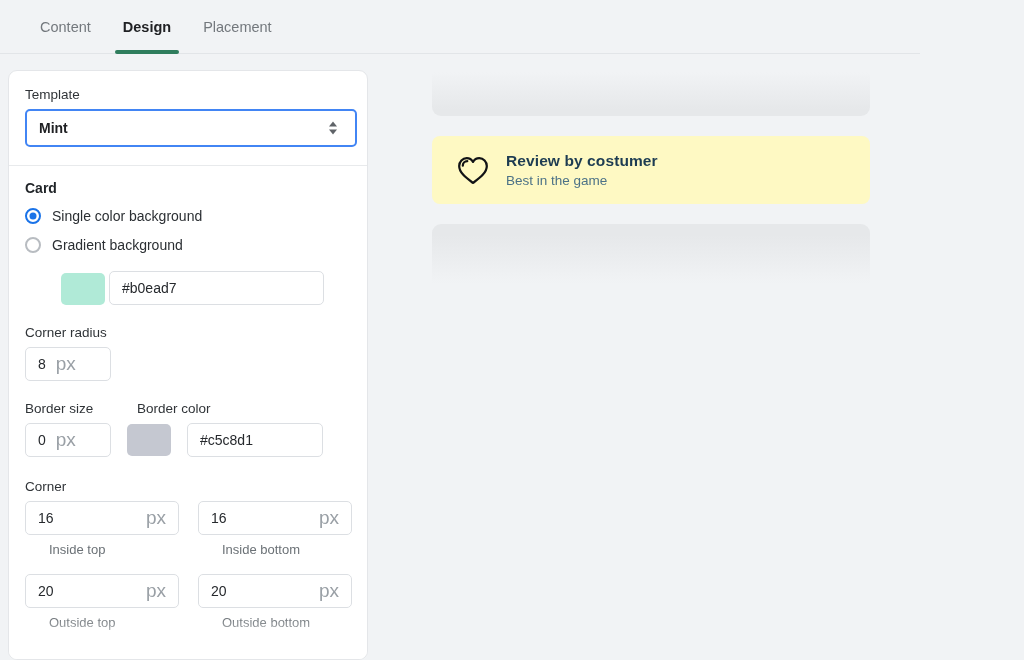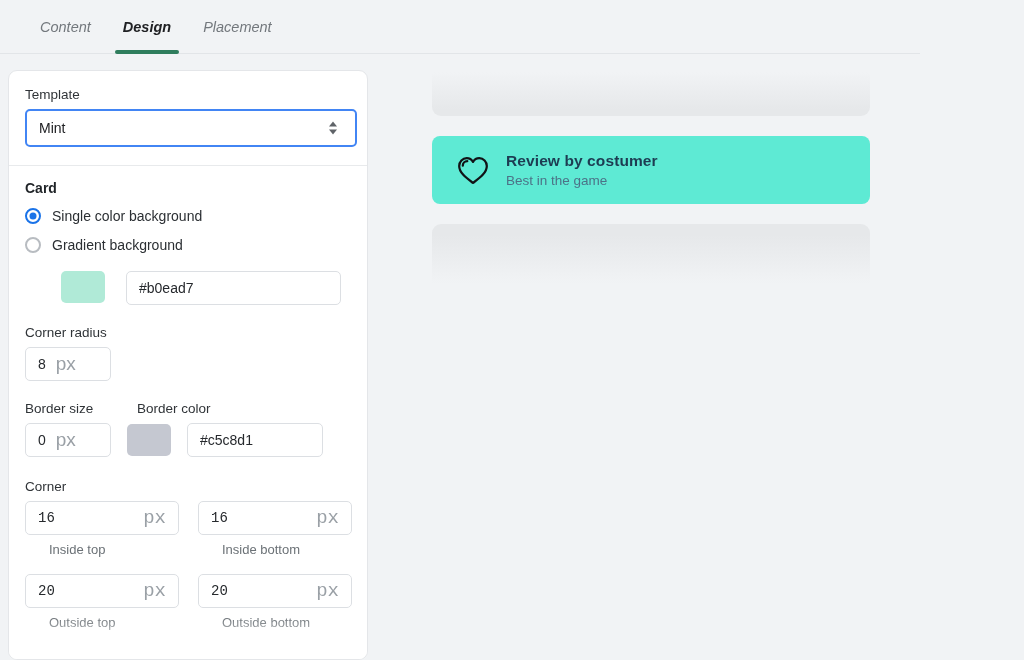--- a/index.html
+++ b/index.html
@@ -20,21 +20,20 @@
   
   .tabbar {
     position: absolute;
     left: 0; top: 0;
     width: 920px;
     height: 54px;
     border-bottom: 1px solid #e2e5e8;
     display: flex;
     align-items: center;
     padding-left: 24px;
-    font-style: italic;
   }
   .tab {
     position: relative;
     height: 54px;
     display: flex;
     align-items: center;
     padding: 0 16px;
     font-size: 14.5px;
     color: #73787d;
     cursor: pointer;
@@ -97,20 +96,21 @@
     height: 38px;
     border: 2px solid #4285f4;
     border-radius: 5px;
     background: #fff;
     display: flex;
     align-items: center;
     padding: 0 12px;
     font-size: 14px;
     color: #202124;
     cursor: pointer;
+    font-weight: bold;
   }
   .select-arrows {
     position: absolute;
     right: 14px; top: 50%;
     transform: translateY(-50%);
     display: flex;
     flex-direction: column;
     gap: 3px;
     pointer-events: none;
   }
@@ -143,21 +143,21 @@
     position: absolute;
     left: 50%; top: 50%;
     transform: translate(-50%, -50%);
     width: 7px; height: 7px;
     border-radius: 50%;
     background: #1a73e8;
   }
   .radio-label { font-size: 14px; color: #2b2f33; }
 
   
-  .color-row { display: flex; align-items: flex-start; gap: 21px; margin-top: 18px; padding-left: 36px; }
+  .color-row { display: flex; align-items: flex-end; gap: 4px; margin-top: 18px; padding-left: 36px; }
   .swatch {
     width: 44px; height: 32px;
     border-radius: 5px;
     flex: none;
   }
   .text-input {
     height: 34px;
     border: 1px solid #dcdfe3;
     border-radius: 5px;
     background: #fff;
@@ -183,21 +183,21 @@
     font-size: 14px;
     color: #26292d;
   }
   .num-input .unit {
     color: #9aa0a6;
     font-size: 19px;
     margin-left: 10px;
   }
   .num-input.wide .unit { margin-left: auto; }
   .w-small { width: 86px; }
-  .w-wide  { width: 154px; font-family: Liberation Mono, monospace; }
+  .w-wide  { width: 154px; }
 
   .row { display: flex; }
   .sub-label {
     font-size: 13px;
     color: #6b7176;
     margin-top: 7px;
     margin-left: 24px;
   }
 
   
@@ -212,21 +212,21 @@
     background: linear-gradient(to bottom, rgba(226,228,230,0), #e6e8ea 85%);
   }
   .ghost-bottom {
     height: 60px;
     margin-top: 20px;
     border-radius: 9px 9px 0 0;
     background: linear-gradient(to bottom, #e6e8ea 18%, rgba(226,228,230,0));
   }
   .promo-card {
     margin-top: 20px;
-    background: #5eead4;
+    background: #fef9c3;
     border-radius: 8px;
     padding: 16px 0;
     display: flex;
     align-items: center;
     gap: 16px;
     padding-left: 24px;
   }
   .heart-icon { flex: none; width: 34px; height: 34px; }
   .promo-title {
     font-size: 15.5px;

